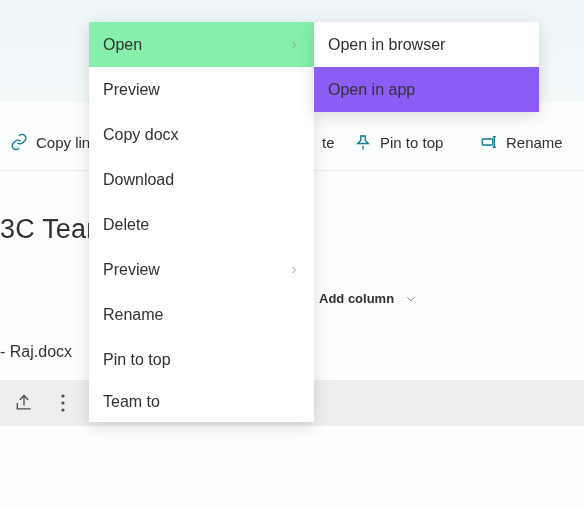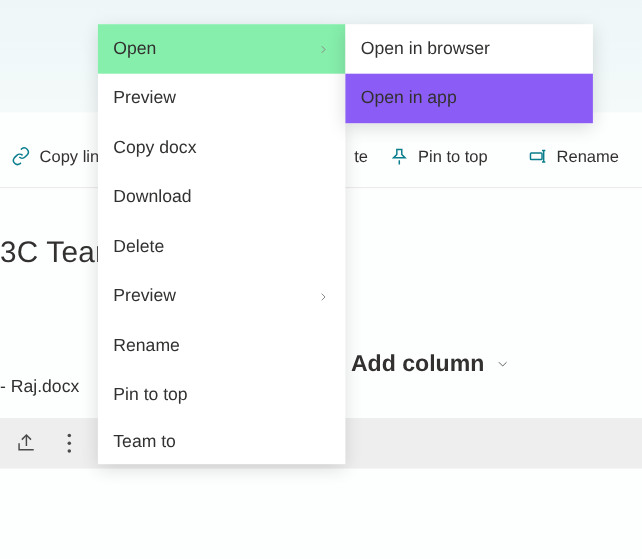--- a/index.html
+++ b/index.html
@@ -66,24 +66,23 @@
     letter-spacing: 0.2px;
   }
 
   .add-column {
     position: absolute;
     left: 319px;
     top: 291px;
     display: flex;
     align-items: center;
     gap: 10px;
-    font-size: 21px;
+    font-size: 13px;
     font-weight: 600;
     color: #323130;
-    margin-top: 28px;
   }
   .chev-down { color: #605e5c; display: inline-flex; }
 
   .filename {
     position: absolute;
     left: 0;
     top: 343px;
     font-size: 16px;
     color: #323130;
   }

